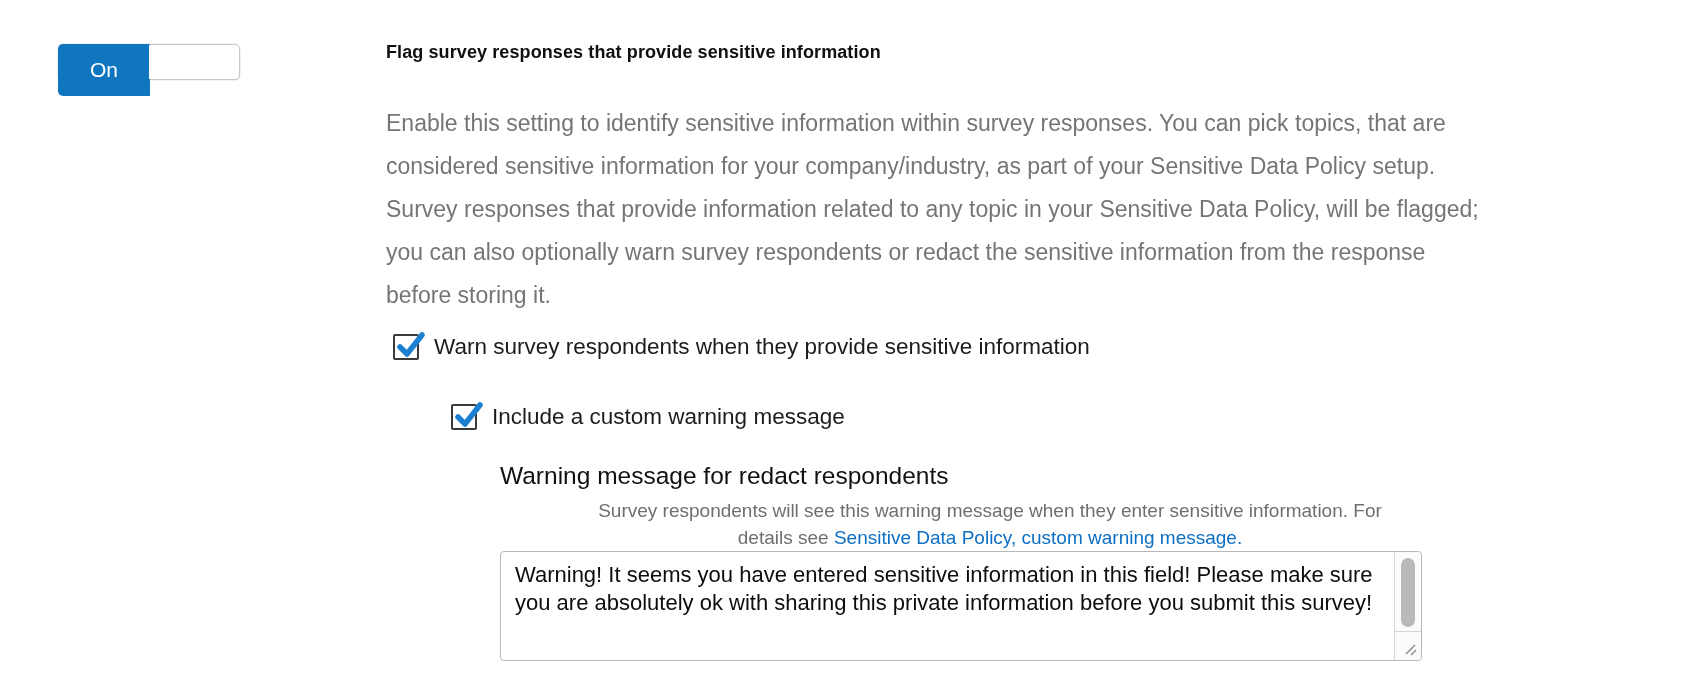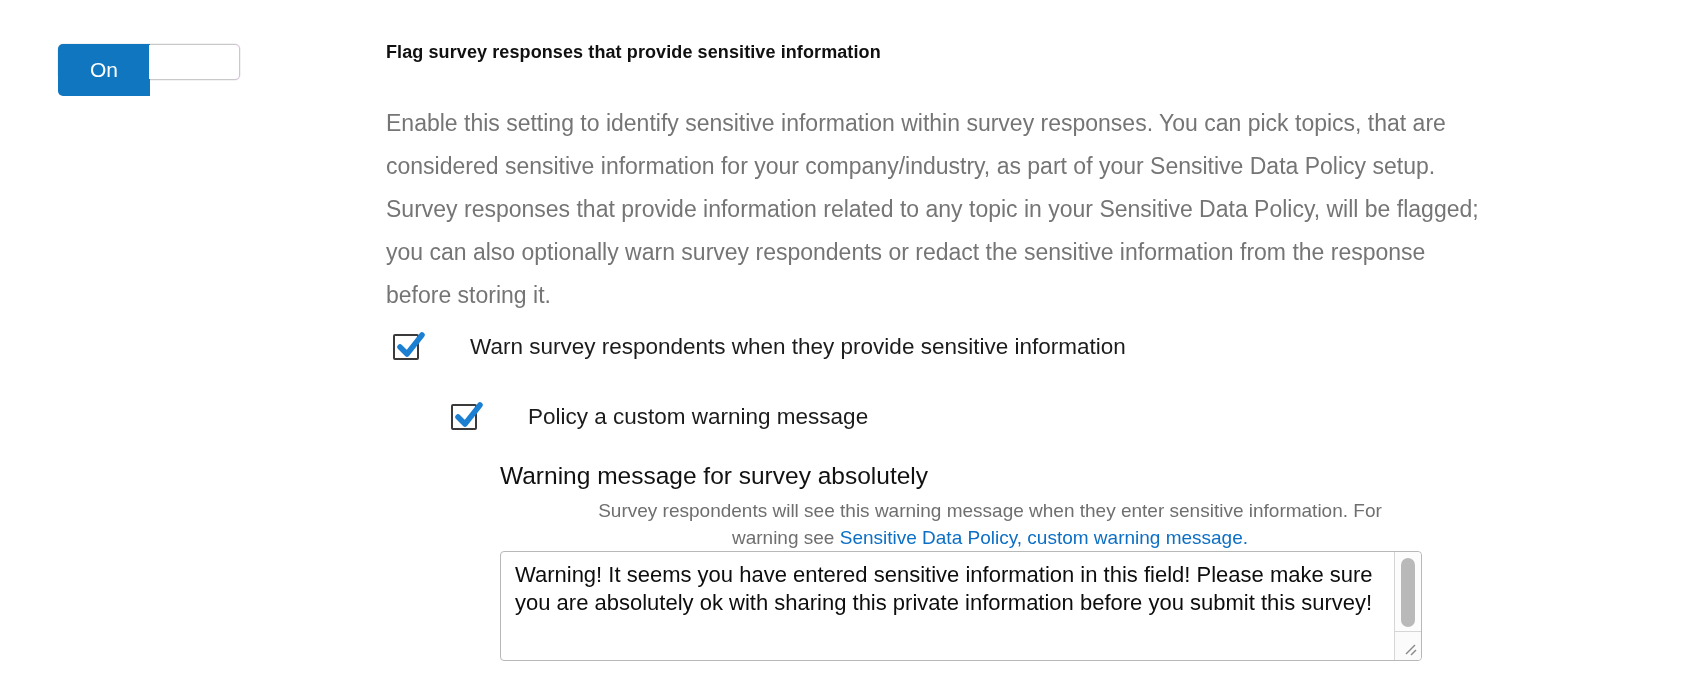--- a/index.html
+++ b/index.html
@@ -59,21 +59,20 @@
     font-size: 23px;
     line-height: 43px;
     color: #757575;
   }
 
   
   .checkbox-row {
     position: absolute;
     display: flex;
     align-items: center;
-    gap: 36px;
   }
   .row-warn   { left: 393px; top: 334px; }
   .row-custom { left: 451px; top: 404px; }
   .checkbox-box {
     position: relative;
     width: 26px; height: 26px;
     border: 2px solid #3a3a3a;
     border-radius: 2px;
     background: #ffffff;
     flex: 0 0 auto;
@@ -189,28 +188,28 @@
     </div>
     <span class="checkbox-label">Warn survey respondents when they provide sensitive information</span>
   </div>
 
   <div class="checkbox-row row-custom">
     <div class="checkbox-box">
       <svg width="31" height="31" viewBox="0 0 31 31">
         <polyline points="5,17 12,24 27,5" fill="none" stroke="#1b7fd2" stroke-width="5.5" stroke-linecap="round" stroke-linejoin="round"></polyline>
       </svg>
     </div>
-    <span class="checkbox-label">Policy a custom warning message</span>
-  </div>
-
-  <div class="warning-title">Warning message for survey absolutely</div>
+    <span class="checkbox-label">Include a custom warning message</span>
+  </div>
+
+  <div class="warning-title">Warning message for redact respondents</div>
 
   <div class="warning-desc">
     <span>Survey respondents will see this warning message when they enter sensitive information. For</span><br>
-    <span>warning see </span><a href="#">Sensitive Data Policy, custom warning message</a><span class="link-suffix">.</span>
+    <span>details see </span><a href="#">Sensitive Data Policy, custom warning message</a><span class="link-suffix">.</span>
   </div>
 
   <div class="textarea-wrap">
     <textarea spellcheck="false" style="">Warning! It seems you have entered sensitive information in this field! Please make sure you are absolutely ok with sharing this private information before you submit this survey!</textarea>
     <div class="scrollbar-strip">
       <div class="scrollbar-thumb"></div>
       <div class="resize-cell">
         <svg width="15" height="15" viewBox="0 0 15 15">
           <line x1="3" y1="12" x2="12" y2="3" stroke="#8a8a8a" stroke-width="1.4"></line>
           <line x1="8" y1="13" x2="13" y2="8" stroke="#8a8a8a" stroke-width="1.4"></line>

